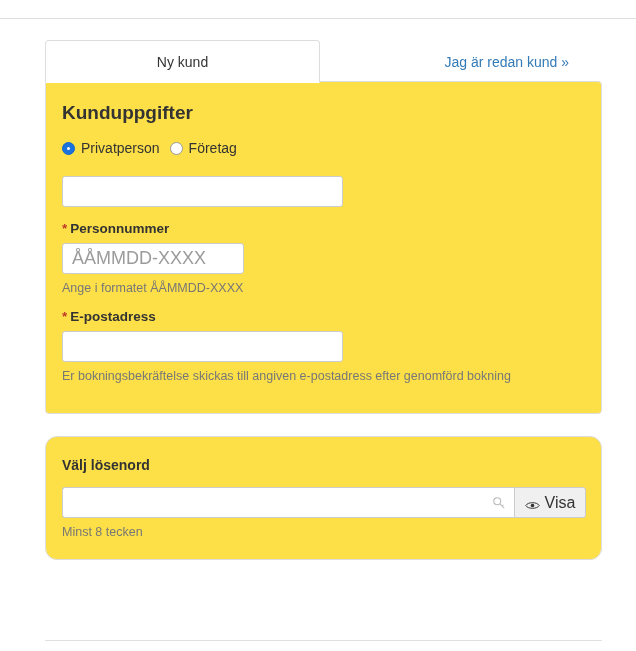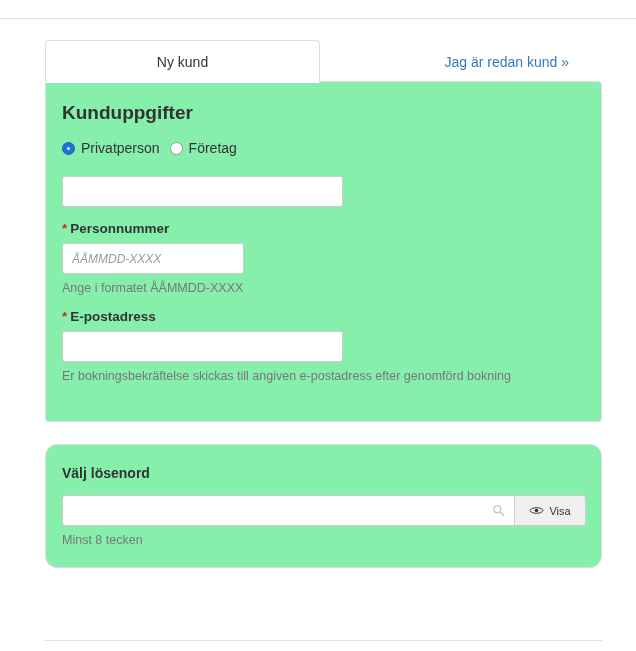--- a/index.html
+++ b/index.html
@@ -65,21 +65,21 @@
   }
   .tab.link {
     color: #337ab7;
     justify-content: flex-end;
     padding-right: 32px;
     width: 282px;
     text-align: center;
   }
   
   .card {
-    background: #86efac;
+    background: #fde047;
     border: 1px solid #dddddd;
     border-radius: 4px;
     border-top-left-radius: 0;
     position: relative;
     margin-top: -1px;
     z-index: 1;
     padding: 18px 16px 22px 16px;
   }
   .card.second {
     margin-top: 22px;
@@ -145,26 +145,25 @@
     color: #333333;
   }
   .req { color: #c0392b; font-weight: bold; margin-right: 3px; }
   input.text {
     display: block;
     width: 281px;
     height: 31px;
     border: 1px solid #cccccc;
     border-radius: 3px;
     padding: 4px 9px;
-    font-size: 12px;
+    font-size: 18px;
     font-family: "Liberation Sans", sans-serif;
     color: #555555;
     background: #ffffff;
     outline: none;
-    font-style: italic;
   }
   input.text::placeholder { color: #9b9b9b; }
   .help {
     font-size: 12.5px;
     color: #777777;
     margin-top: 7px;
   }
   
   .pw-row {
     display: flex;
@@ -199,21 +198,21 @@
     opacity: .45;
     pointer-events: none;
   }
   .pw-btn {
     width: 72px;
     height: 31px;
     border: 1px solid #cccccc;
     border-top-right-radius: 3px;
     border-bottom-right-radius: 3px;
     background: #f0f0f0;
-    font-size: 11px;
+    font-size: 16px;
     color: #333333;
     display: flex;
     align-items: center;
     justify-content: center;
     gap: 5px;
     cursor: pointer;
     font-family: "Liberation Sans", sans-serif;
   }
   .eye-icon { width: 15px; height: 11px; display: block; }
   .bottom-rule {
@@ -263,21 +262,21 @@
       </div>
 
       <div class="field">
         <div class="field-label">
           <span class="req">*</span><span>Personnummer</span>
         </div>
         <input class="text" type="text" style="width: 182px;" placeholder="ÅÅMMDD-XXXX">
         <div class="help">Ange i formatet ÅÅMMDD-XXXX</div>
       </div>
 
-      <div class="field" style="margin-bottom:16px;">
+      <div class="field" style="margin-bottom:8px;">
         <div class="field-label" style="margin-top:12px;">
           <span class="req">*</span><span>E-postadress</span>
         </div>
         <input class="text" type="text" value="" style="">
         <div class="help">Er bokningsbekräftelse skickas till angiven e-postadress efter genomförd bokning</div>
       </div>
 
     </div>
 
     <div class="card second">

